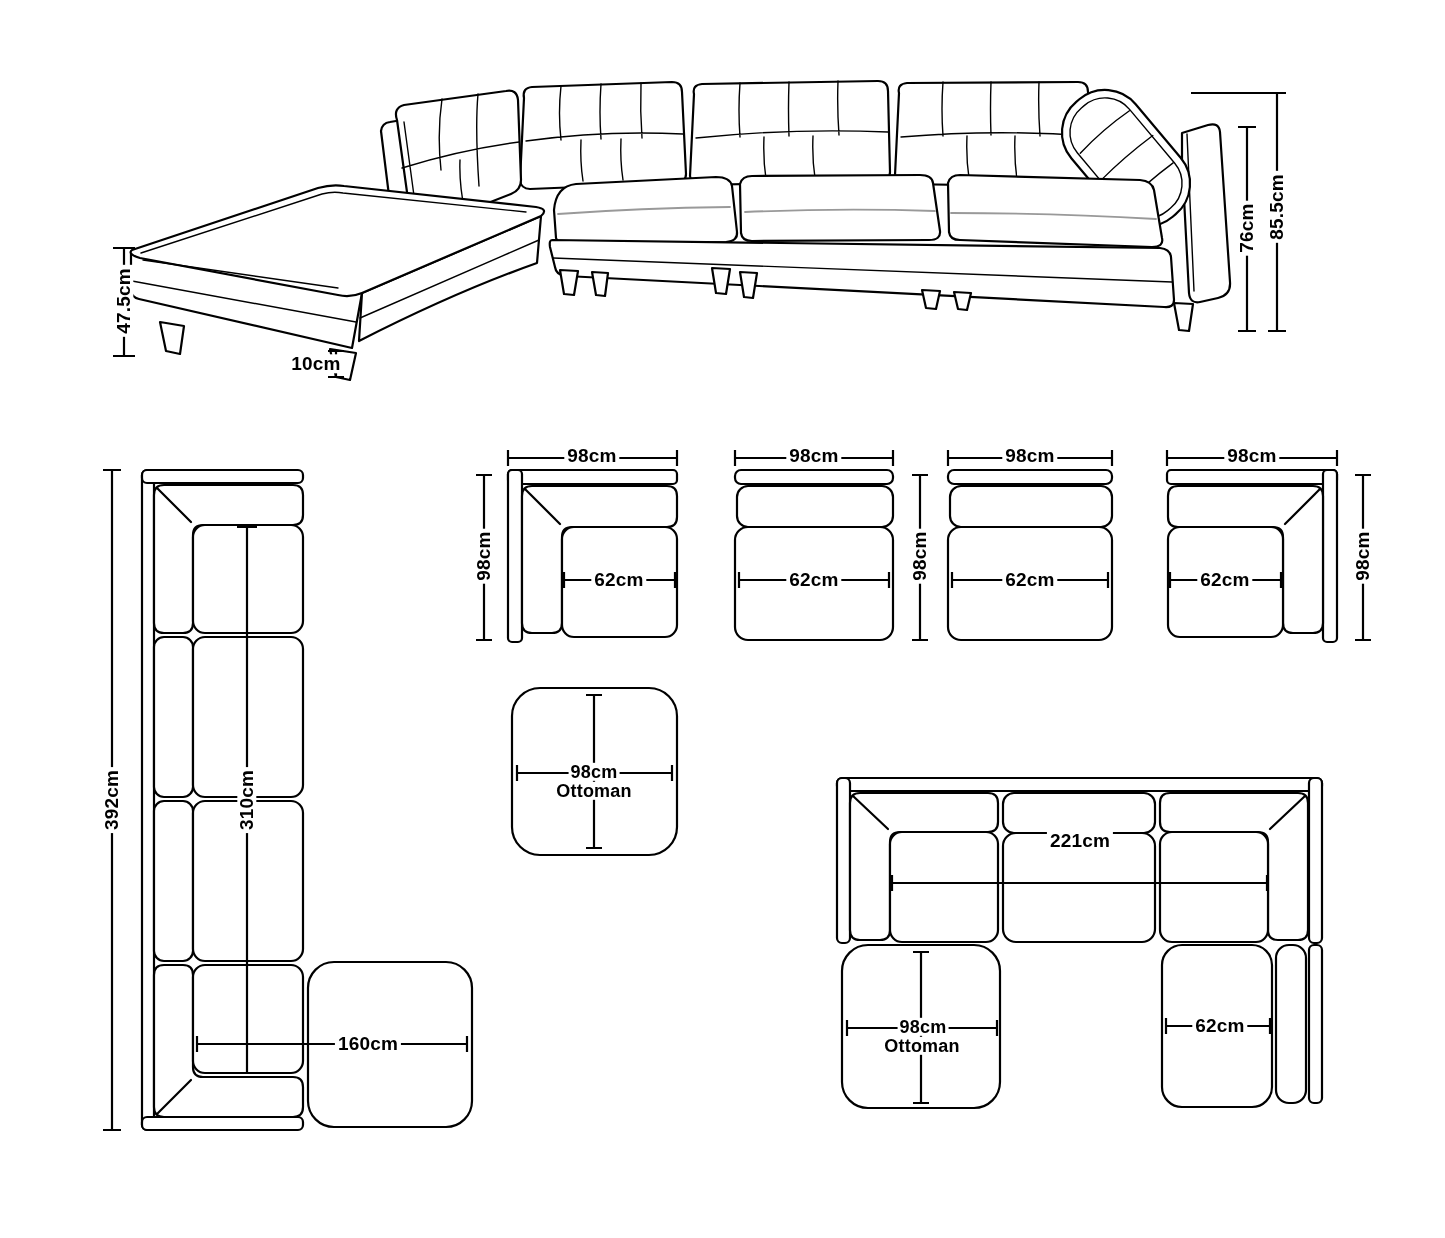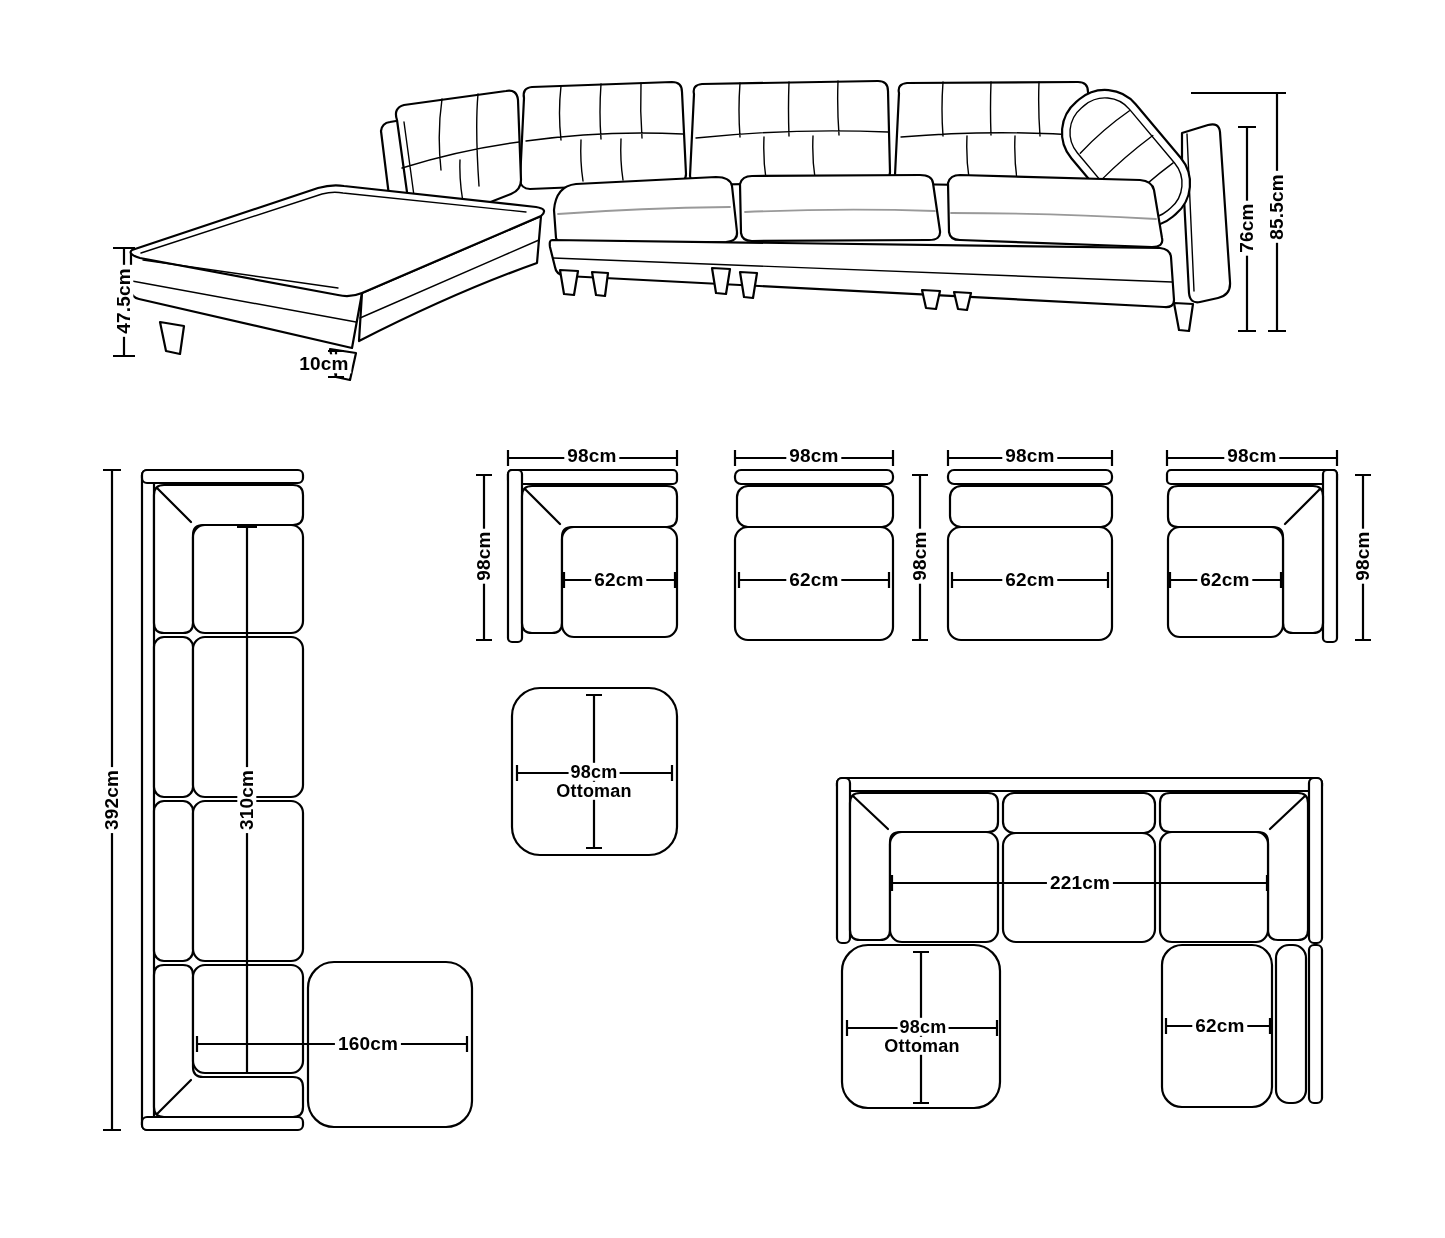--- a/index.html
+++ b/index.html
@@ -188,21 +188,21 @@
     <rect class="sh" x="1276" y="945" width="30" height="158" rx="13"></rect>
 
     <path class="dimln" d="M892,875 V891 M892,883 H1267 M1267,875 V891"></path>
     <path class="dimln" d="M913,952 H929 M921,952 V1103 M913,1103 H929"></path>
     <path class="dimln" d="M847,1020 V1036 M847,1028 H997 M997,1020 V1036"></path>
     <path class="dimln" d="M1166,1018 V1034 M1166,1026 H1270 M1270,1018 V1034"></path>
   </g>
 </svg>
 
 <span class="dim rot" style="left:124px;top:301px">47.5cm</span>
-<span class="dim" style="left:324px;top:364px">10cm</span>
+<span class="dim" style="left:316px;top:364px">10cm</span>
 <span class="dim rot" style="left:1247px;top:228px">76cm</span>
 <span class="dim rot" style="left:1277px;top:207px">85.5cm</span>
 
 <span class="dim rot" style="left:112px;top:800px">392cm</span>
 <span class="dim rot" style="left:247px;top:800px">310cm</span>
 <span class="dim" style="left:368px;top:1044px">160cm</span>
 
 <span class="dim rot" style="left:484px;top:556px">98cm</span>
 <span class="dim" style="left:592px;top:456px">98cm</span>
 <span class="dim" style="left:619px;top:580px">62cm</span>
@@ -214,18 +214,18 @@
 <span class="dim" style="left:1030px;top:456px">98cm</span>
 <span class="dim" style="left:1030px;top:580px">62cm</span>
 
 <span class="dim" style="left:1252px;top:456px">98cm</span>
 <span class="dim" style="left:1225px;top:580px">62cm</span>
 <span class="dim rot" style="left:1363px;top:556px">98cm</span>
 
 <span class="dim small" style="left:594px;top:772px">98cm</span>
 <span class="dim small" style="left:594px;top:791px">Ottoman</span>
 
-<span class="dim" style="left:1080px;top:883px">221cm</span>
+<span class="dim" style="left:1080px;top:841px">221cm</span>
 <span class="dim small" style="left:923px;top:1027px">98cm</span>
 <span class="dim small" style="left:922px;top:1046px">Ottoman</span>
 <span class="dim" style="left:1220px;top:1026px">62cm</span>
 
 </div>
 
 </body></html>

